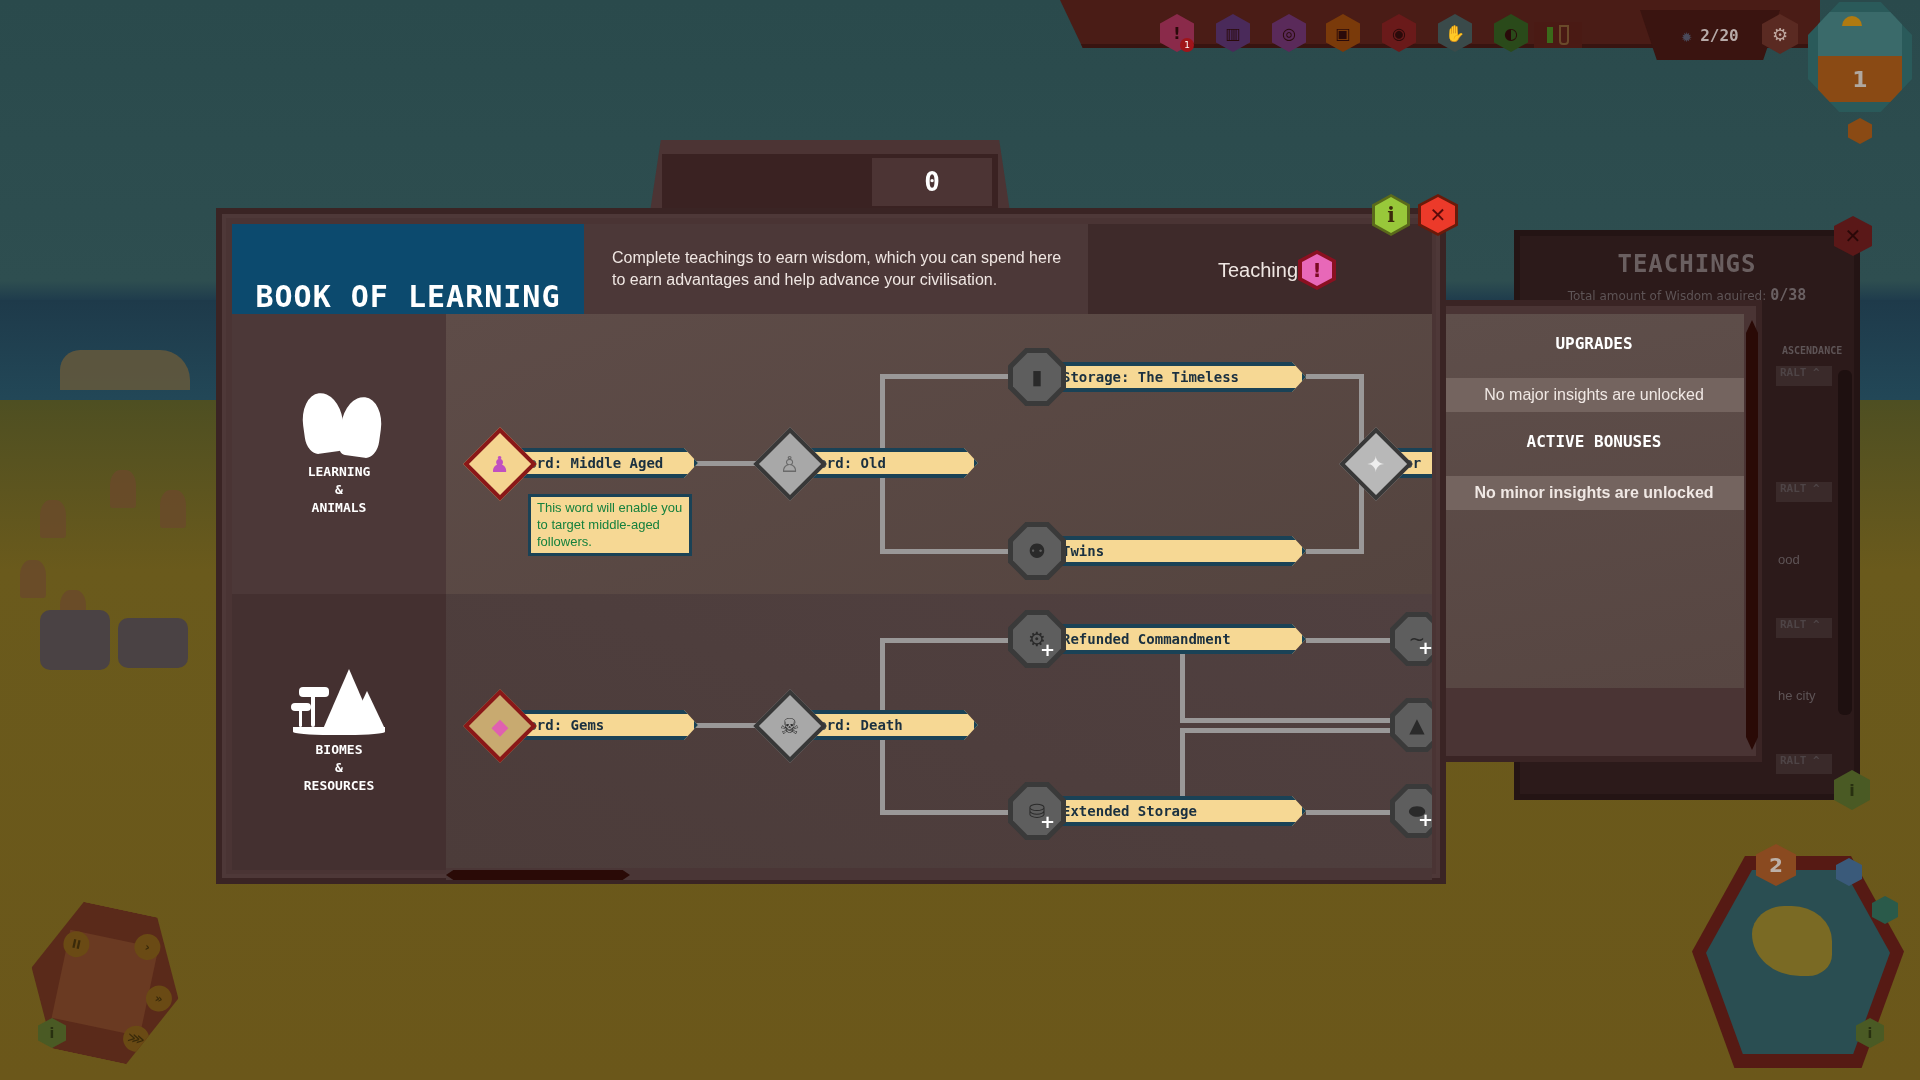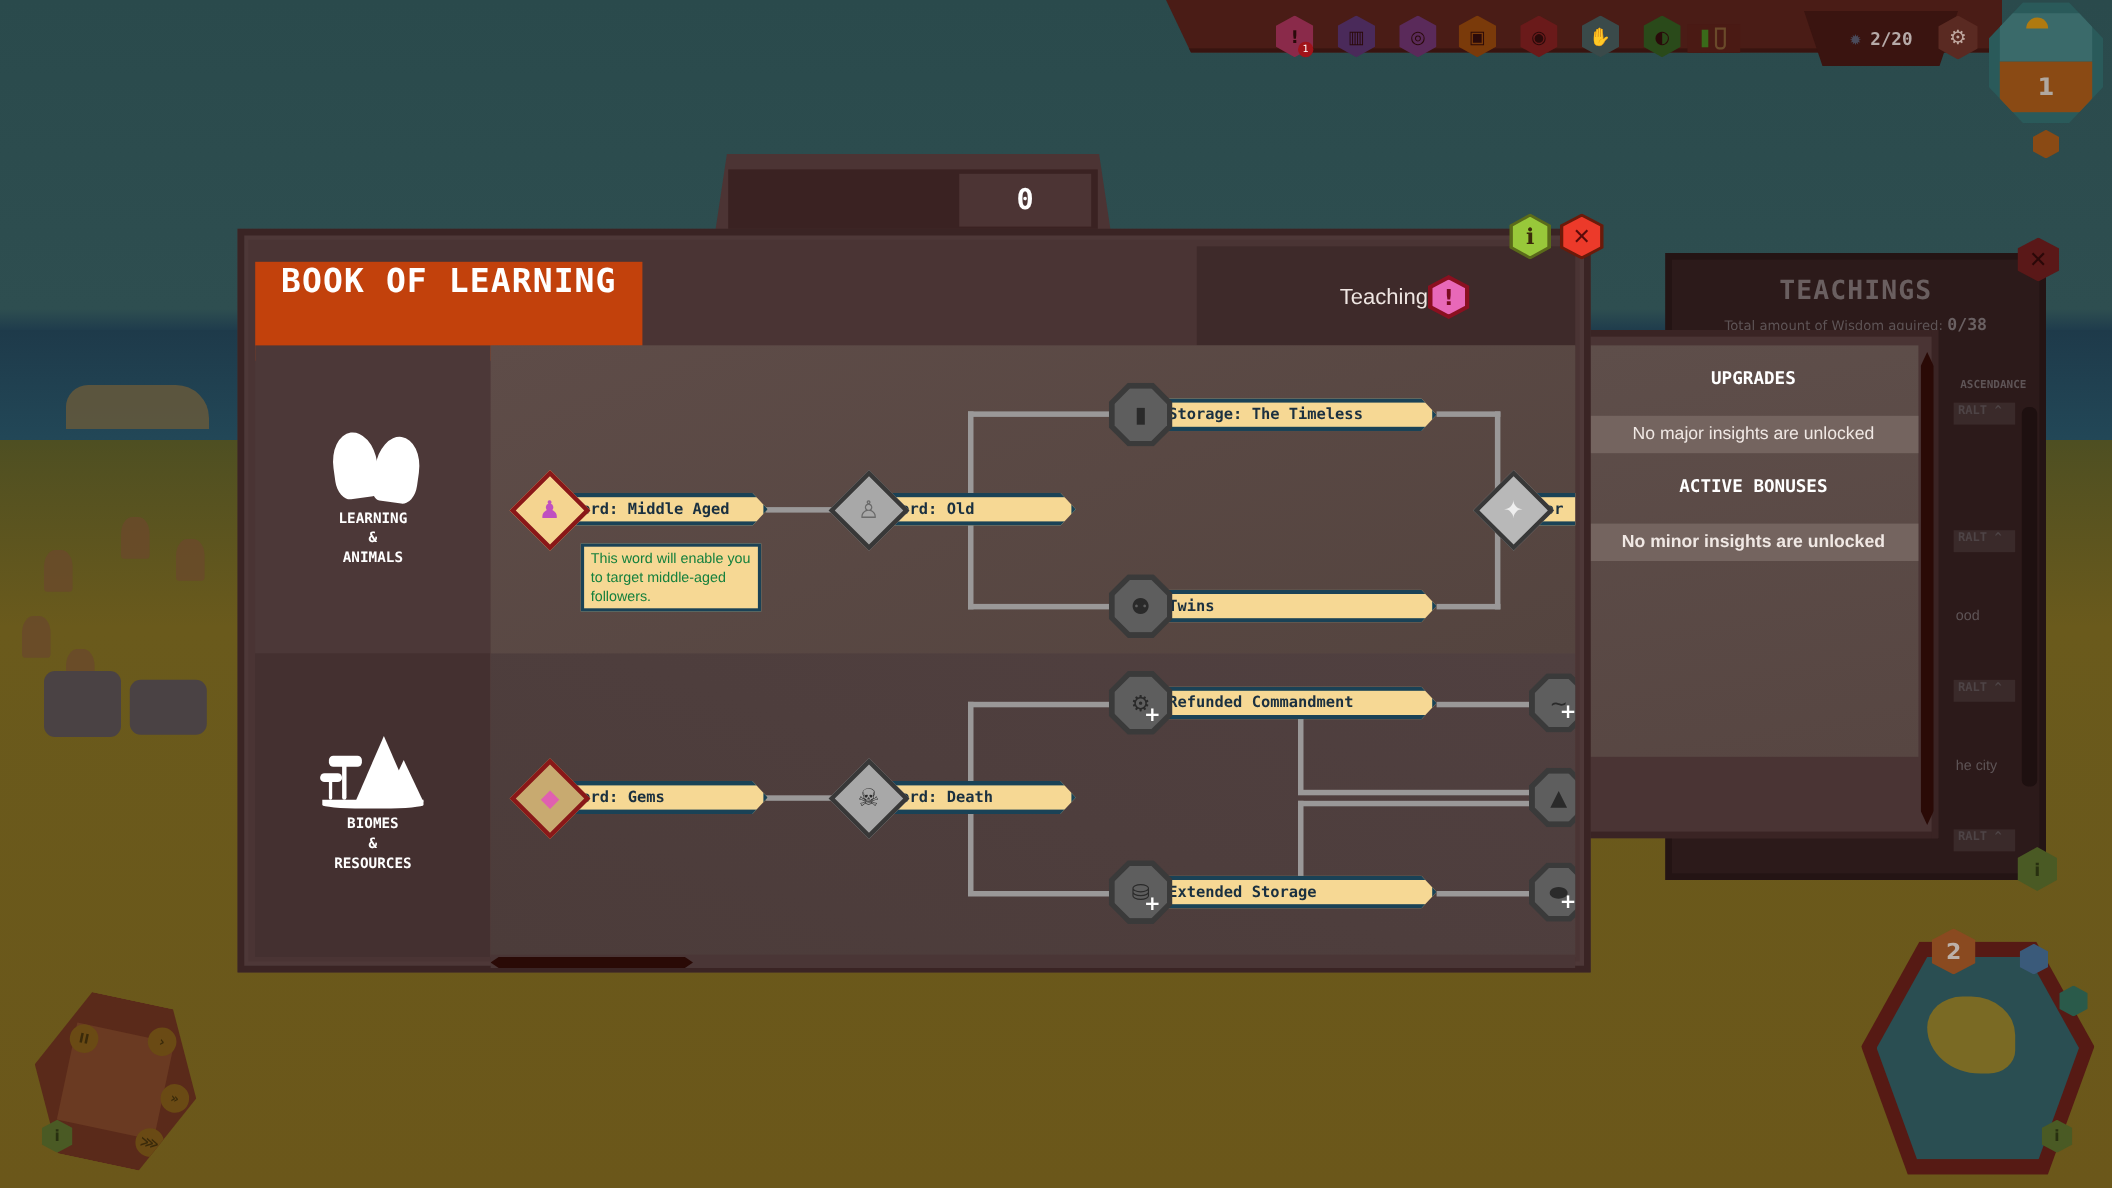--- a/index.html
+++ b/index.html
@@ -40,21 +40,21 @@
   .teachings-info { position:absolute; left:1834px; top:770px; width:36px; height:40px; clip-path:polygon(50% 0,100% 25%,100% 75%,50% 100%,0 75%,0 25%); background:#4a5a24; color:#283010; font-weight:bold; display:flex; align-items:center; justify-content:center; }
 
   
   .wisdom-tab { position:absolute; left:650px; top:140px; width:360px; height:72px; background:#4c3434; clip-path:polygon(3% 0,97% 0,100% 100%,0 100%); }
   .wisdom-inner { position:absolute; left:12px; top:14px; width:336px; height:56px; background:#3a2222; }
   .wisdom-label { position:absolute; left:14px; top:18px; width:208px; height:48px; background:#6b5a56; color:#fff; font-family:"DejaVu Sans Mono", monospace; font-weight:bold; font-size:20px; display:flex; align-items:center; padding-left:18px; }
   .wisdom-value { position:absolute; left:222px; top:18px; width:120px; height:48px; background:#4c3434; color:#fff; font-family:"DejaVu Sans Mono", monospace; font-weight:bold; font-size:26px; display:flex; align-items:center; justify-content:center; }
 
   
   .main-panel { position:absolute; left:216px; top:208px; width:1230px; height:676px; background:#4a3434; border:6px solid #3a2424; box-shadow: inset 0 0 0 4px #4e3838; }
-  .header-title-block { position:absolute; left:10px; top:24px; width:352px; height:90px; background:#c2410c; display:flex; align-items:flex-start; justify-content:center; }
+  .header-title-block { position:absolute; left:10px; top:10px; width:352px; height:90px; background:#0c4a6e; display:flex; align-items:flex-end; justify-content:center; }
   .header-title { color:#fff; font-family:"DejaVu Sans Mono", monospace; font-weight:bold; font-size:30px; letter-spacing:1px; }
   .header-desc-block { position:absolute; left:362px; top:10px; width:504px; height:90px; background:#4c3838; display:flex; align-items:center; padding-left:28px; }
   .header-desc { color:#efe6e2; font-family:"Liberation Sans", sans-serif; font-size:16px; line-height:22px; width:460px; }
   .header-teach-block { position:absolute; left:866px; top:10px; width:344px; height:90px; background:#3e2a2a; }
   .teach-label { position:absolute; left:130px; top:35px; color:#efe6e2; font-family:"Liberation Sans", sans-serif; font-size:20px; }
   .teach-icon { position:absolute; left:210px; top:26px; width:38px; height:40px; clip-path:polygon(50% 0,100% 25%,100% 75%,50% 100%,0 75%,0 25%); background:#8a1020; display:flex; align-items:center; justify-content:center; }
   .teach-icon span { width:30px; height:32px; clip-path:polygon(50% 0,100% 25%,100% 75%,50% 100%,0 75%,0 25%); background:#e868b8; color:#7a0a20; font-weight:bold; font-size:20px; display:flex; align-items:center; justify-content:center; }
   .btn-info { position:absolute; left:1372px; top:194px; width:38px; height:42px; clip-path:polygon(50% 0,100% 25%,100% 75%,50% 100%,0 75%,0 25%); background:#5a6a1a; display:flex; align-items:center; justify-content:center; cursor:pointer; }
   .btn-info span { width:32px; height:36px; clip-path:polygon(50% 0,100% 25%,100% 75%,50% 100%,0 75%,0 25%); background:#98c83a; color:#3a2a0a; font-weight:bold; font-family:"DejaVu Serif", serif; font-size:20px; display:flex; align-items:center; justify-content:center; }
   .btn-close { position:absolute; left:1418px; top:194px; width:40px; height:42px; clip-path:polygon(50% 0,100% 25%,100% 75%,50% 100%,0 75%,0 25%); background:#6a1a0a; display:flex; align-items:center; justify-content:center; cursor:pointer; }
@@ -200,20 +200,23 @@
 
 <div class="wisdom-tab">
   <div class="wisdom-inner"></div>
   <div class="wisdom-value">0</div>
 </div>
 
 <div class="main-panel">
   <div class="header-title-block">
     <div class="header-title">BOOK OF LEARNING</div>
   </div>
+  <div class="header-desc-block">
+    <div class="header-desc">Complete teachings to earn wisdom, which you can spend here to earn advantages and help advance your civilisation.</div>
+  </div>
   <div class="header-teach-block">
     <div class="teach-label">Teachings:</div>
     <div class="teach-icon">
         <span>!</span>
       </div>
   </div>
 
   <div class="cat-col cat-row-1">
     <div class="cat-icon-heads">
       <div class="head" style="left:12px;top:2px;transform:rotate(-8deg);"></div>

